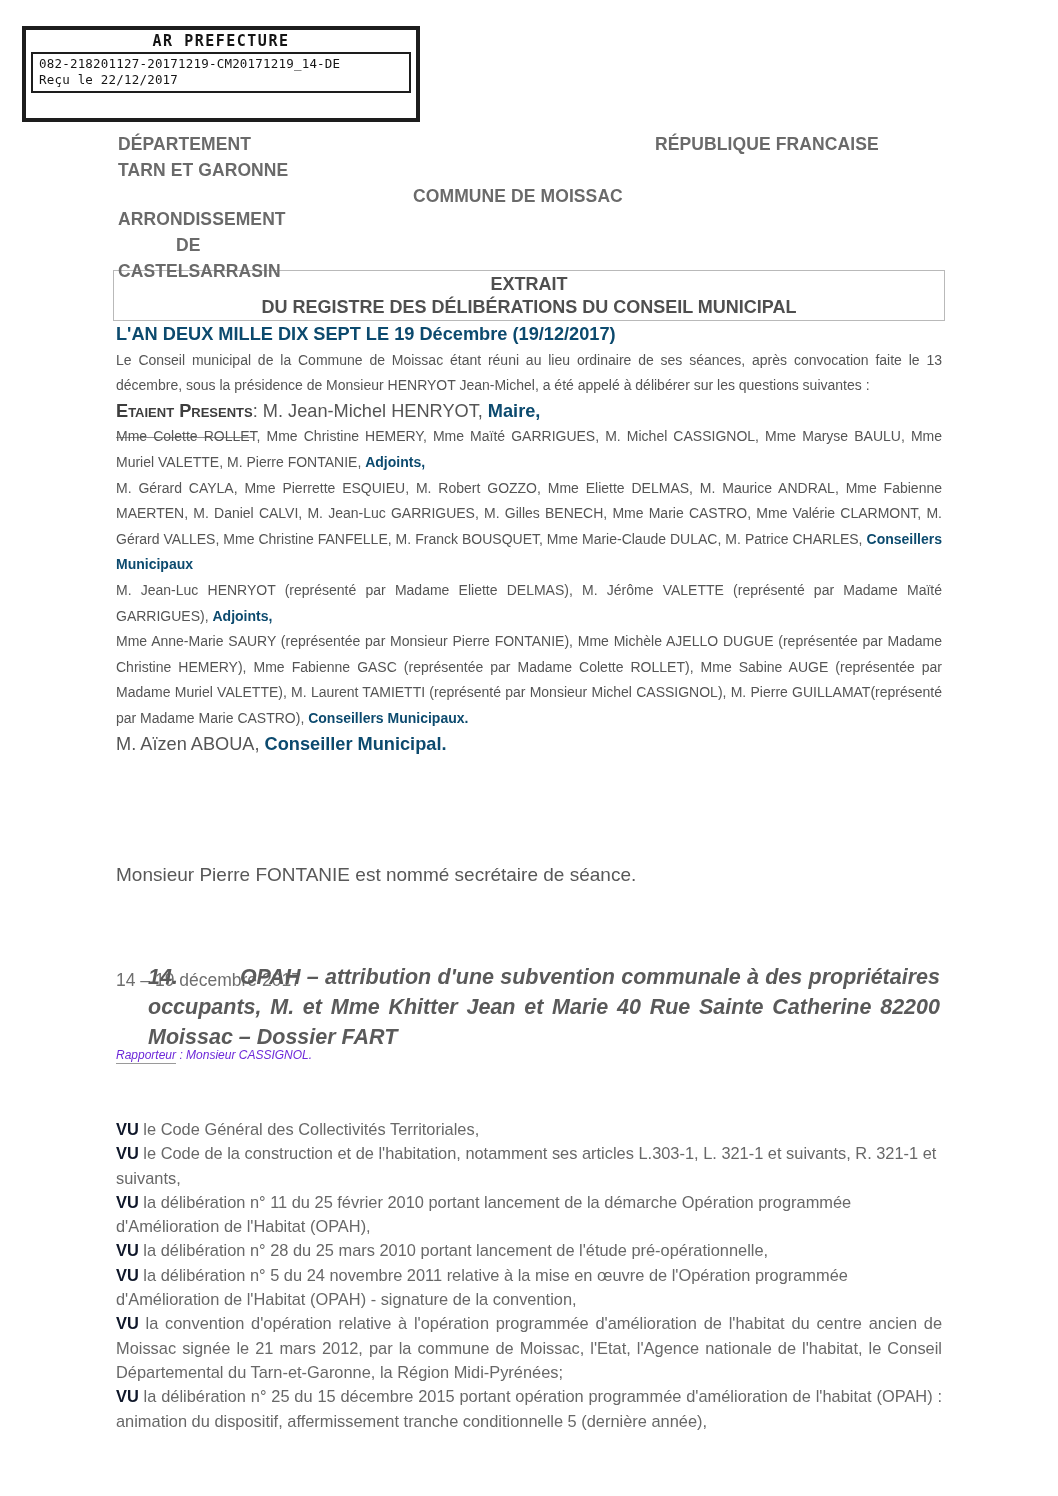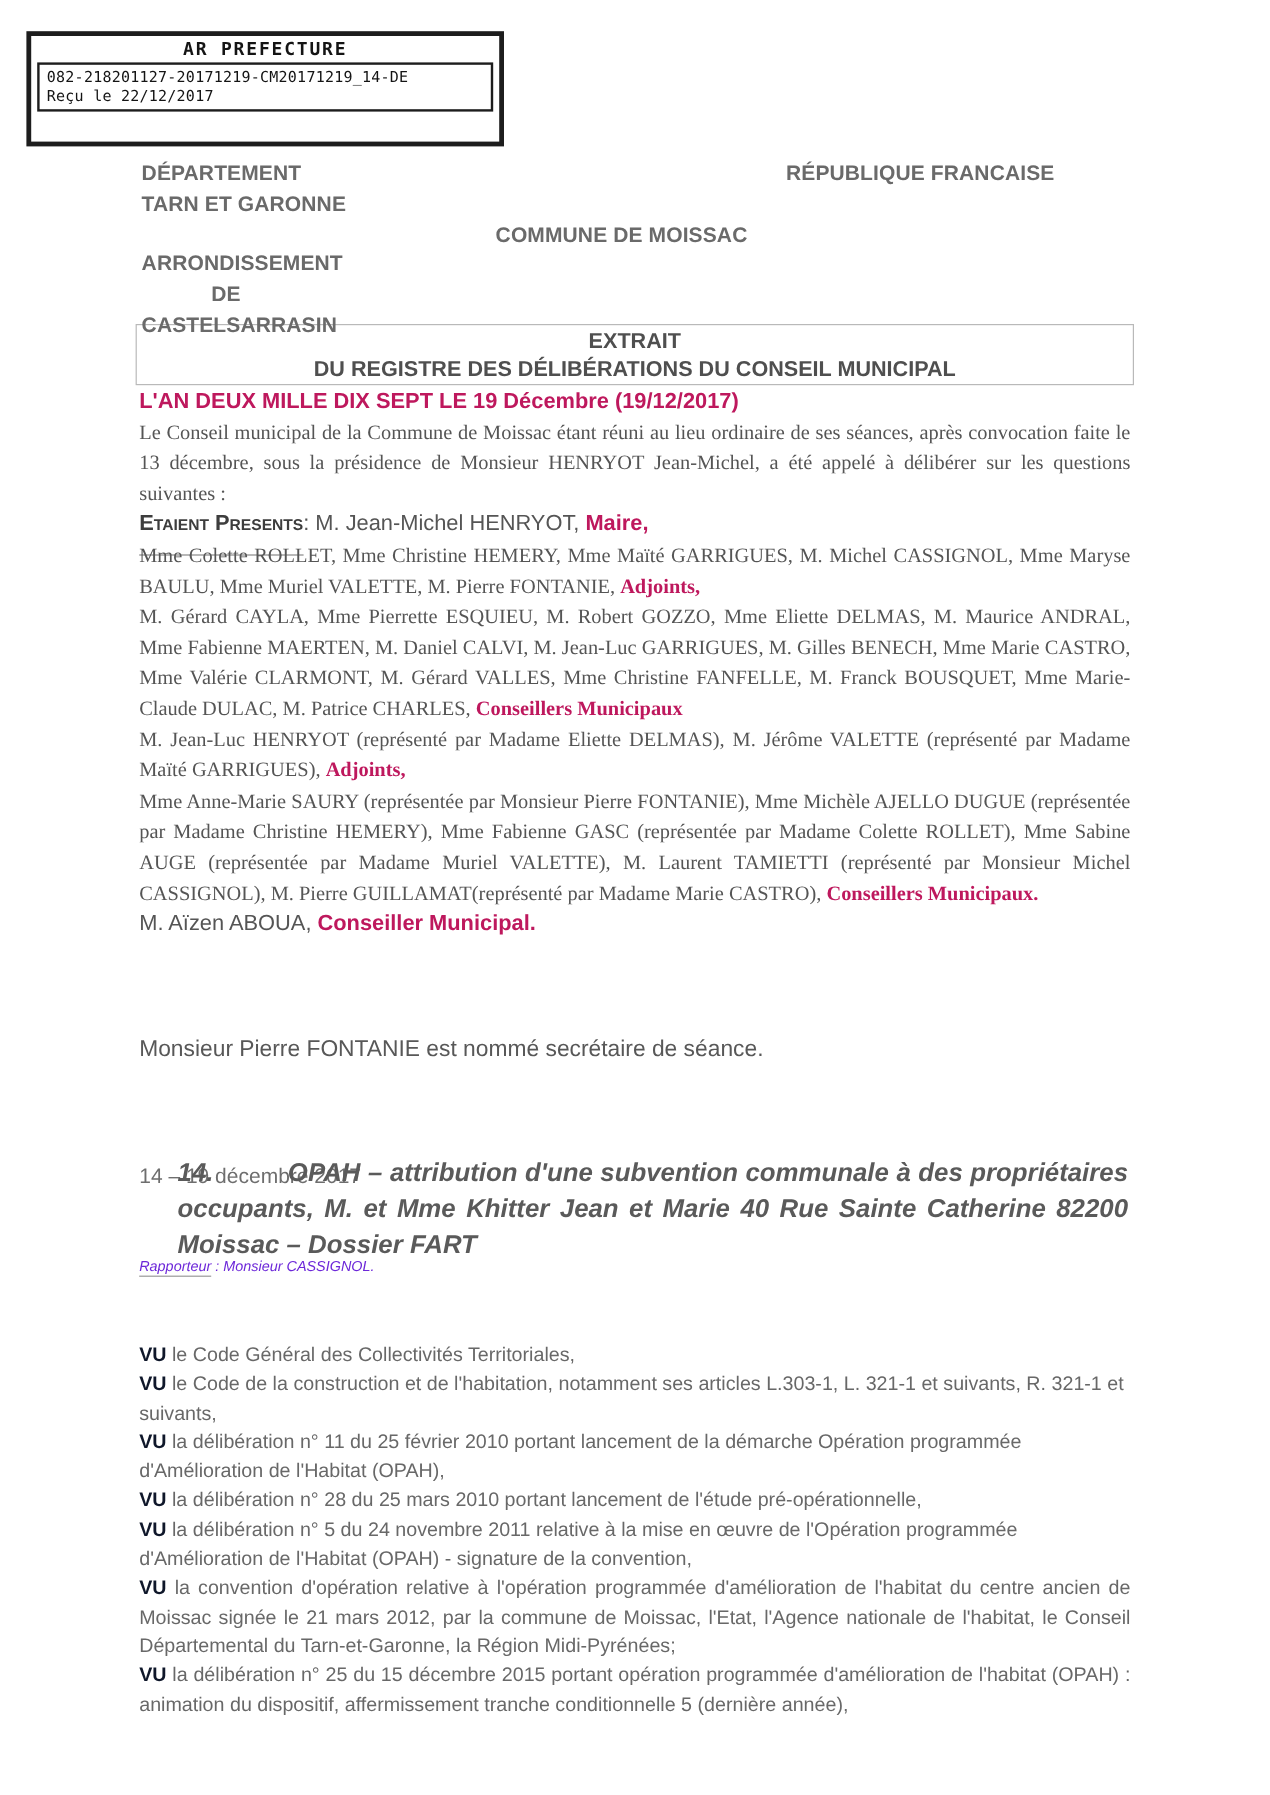--- a/index.html
+++ b/index.html
@@ -107,34 +107,33 @@
 
   
   #body {
     position: absolute;
     left: 116px;
     top: 322px;
     width: 826px;
   }
   p.just {
     margin: 0;
-    font-size: 17px;
+    font-size: 14px;
     line-height: 25.6px;
     color: #555555;
     text-align: justify;
     text-justify: inter-word;
-    font-family: Liberation Serif, serif;
   }
   p.plain {
     margin: 0;
     font-size: 18.2px;
     line-height: 25.6px;
     color: #555555;
   }
-  .b { font-weight: bold; color: #be185d; }
+  .b { font-weight: bold; color: #0c4a6e; }
   .heading-line {
     margin: 0;
     font-size: 18.2px;
     line-height: 25.6px;
     color: #555555;
   }
   .sc {
     font-variant: small-caps;
     font-weight: bold;
     color: #3d3d3d;

